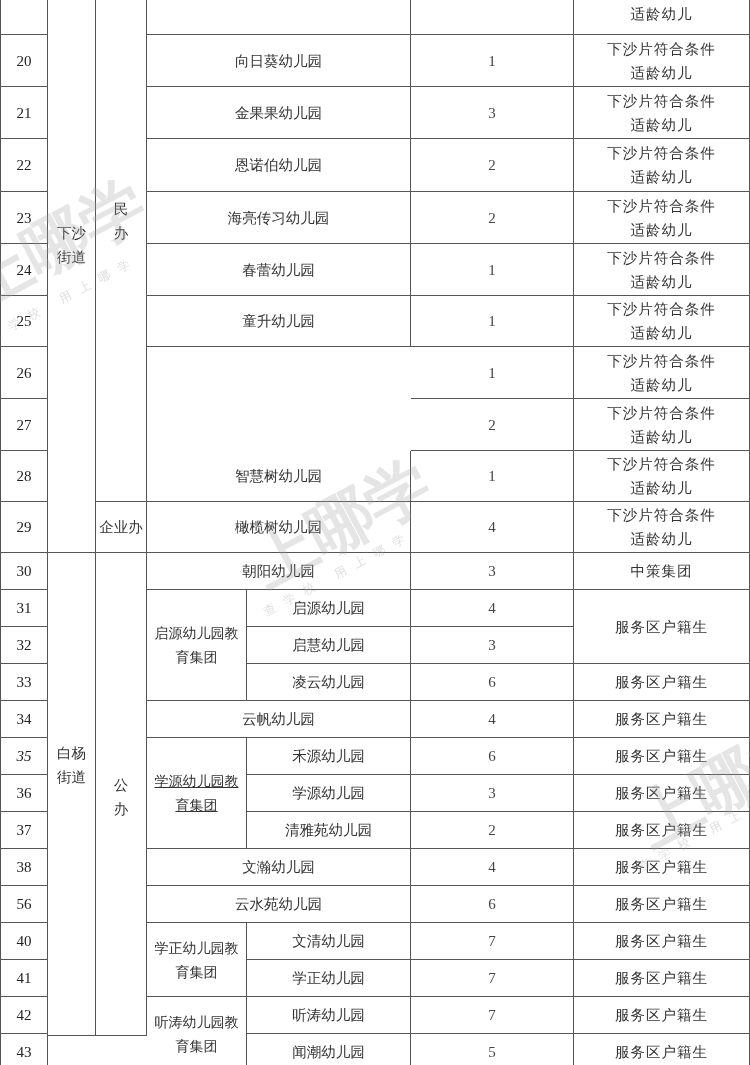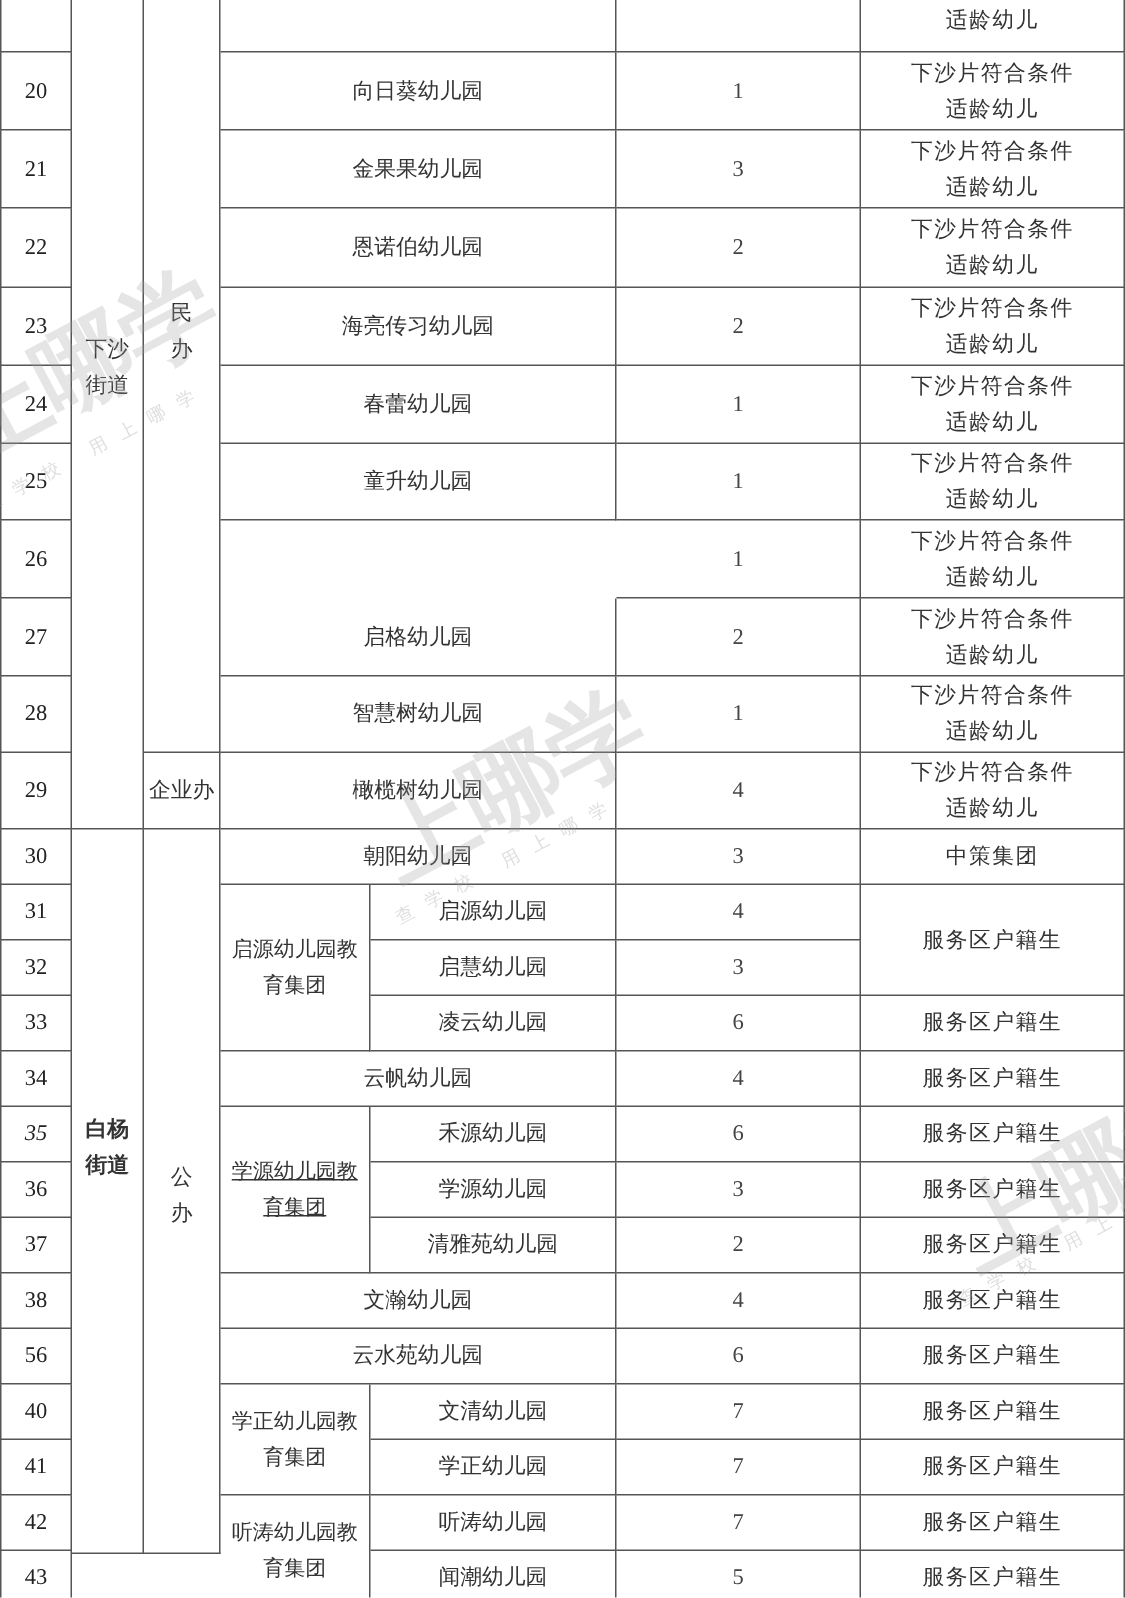--- a/index.html
+++ b/index.html
@@ -26,21 +26,21 @@
     <div class="cell " style="left: 147px; top: -1px; width: 264px; height: 36px;"></div>
     <div class="cell " style="left: 411px; top: -1px; width: 163px; height: 36px;"></div>
     <div class="cell cond" style="left: 574px; top: -1px; width: 176px; height: 36px; align-items: flex-end; padding-bottom: 8px;">
       <span style="white-space: pre-line;">适龄幼儿</span>
     </div>
     <div class="cell " style="left: 48px; top: -1px; width: 48px; height: 554px; align-items: flex-start;">
       <span style="white-space: pre-line; margin-top: 222px; line-height: 24px;">下沙
 街道</span>
     </div>
     <div class="cell " style="left: 48px; top: 553px; width: 48px; height: 483px; align-items: flex-start;">
-      <span style="white-space: pre-line; margin-top: 188px; line-height: 24px; font-weight: bold;">白杨
+      <span style="white-space: pre-line; margin-top: 188px; line-height: 24px;">白杨
 街道</span>
     </div>
     <div class="cell " style="left: 96px; top: -1px; width: 51px; height: 503px; align-items: flex-start;">
       <span style="white-space: pre-line; margin-top: 198px; line-height: 24px;">民
 办</span>
     </div>
     <div class="cell " style="left: 96px; top: 502px; width: 51px; height: 51px;">
       <span style="white-space: pre-line;">企业办</span>
     </div>
     <div class="cell " style="left: 96px; top: 553px; width: 51px; height: 483px; align-items: flex-start;">
@@ -130,23 +130,20 @@
     </div>
     <div class="cell count" style="left: 411px; top: 347px; width: 163px; height: 52px;">
       <span style="white-space: pre-line;">1</span>
     </div>
     <div class="cell cond" style="left: 574px; top: 347px; width: 176px; height: 52px;">
       <span style="white-space: pre-line; line-height: 24px;">下沙片符合条件
 适龄幼儿</span>
     </div>
     <div class="cell num left-edge" style="left: 0px; top: 399px; width: 48px; height: 52px;">
       <span style="white-space: pre-line;">27</span>
-    </div>
-    <div class="cell " style="left: 147px; top: 399px; width: 264px; height: 52px;">
-      <span style="white-space: pre-line;">启格幼儿园</span>
     </div>
     <div class="cell count" style="left: 411px; top: 399px; width: 163px; height: 52px;">
       <span style="white-space: pre-line;">2</span>
     </div>
     <div class="cell cond" style="left: 574px; top: 399px; width: 176px; height: 52px;">
       <span style="white-space: pre-line; line-height: 24px;">下沙片符合条件
 适龄幼儿</span>
     </div>
     <div class="cell num left-edge" style="left: 0px; top: 451px; width: 48px; height: 51px;">
       <span style="white-space: pre-line;">28</span>

